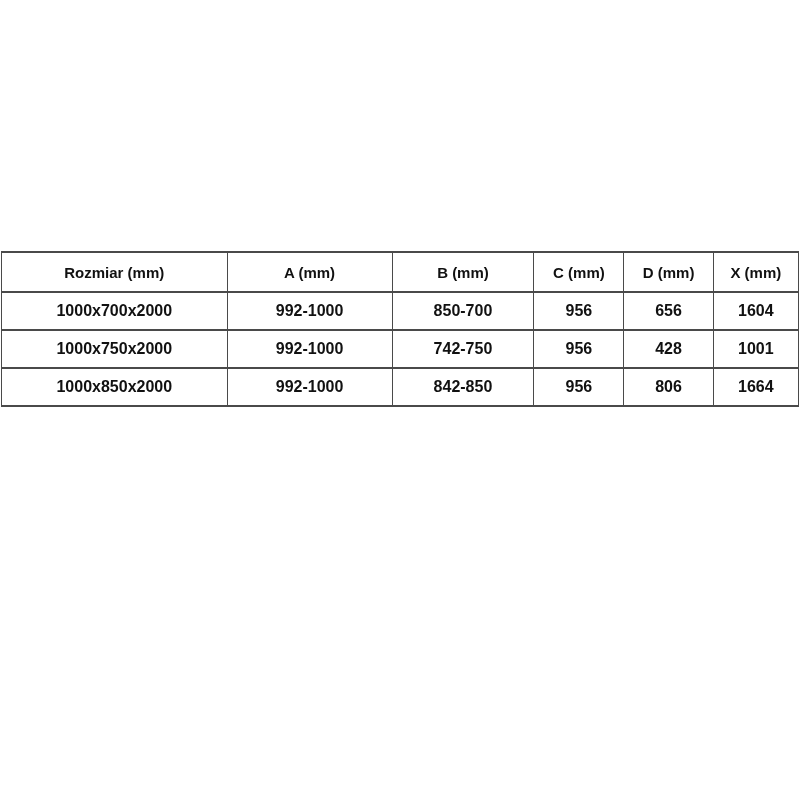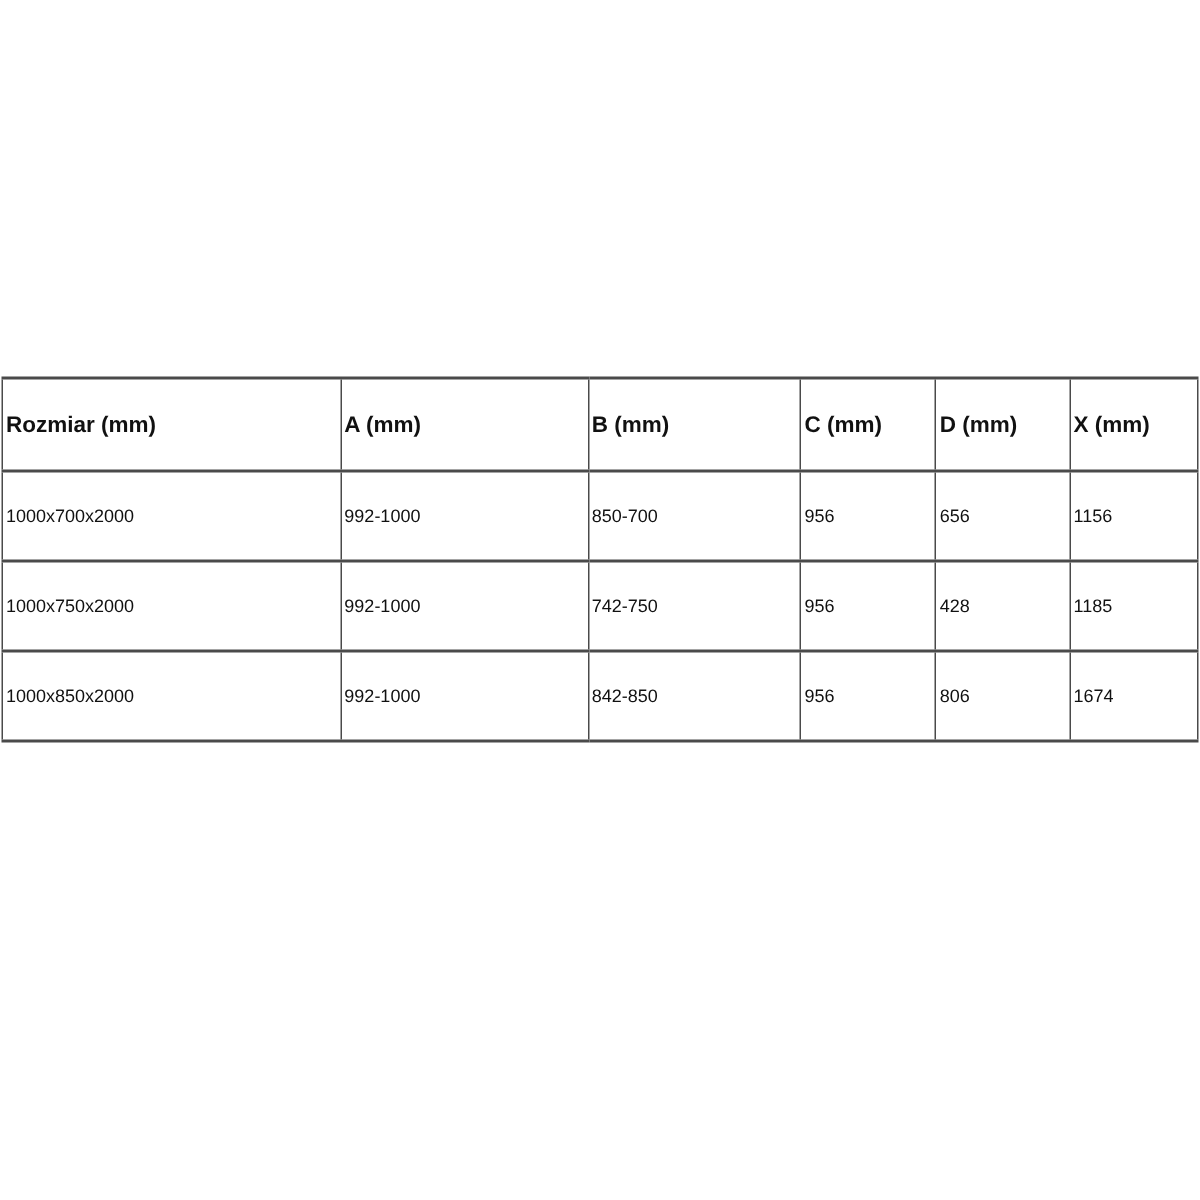--- a/index.html
+++ b/index.html
@@ -22,36 +22,36 @@
     width: 798px;
     border-collapse: collapse;
     table-layout: fixed;
     background: #ffffff;
   }
   .dim-table th, .dim-table td {
     border-left: 1px solid #4a4a4a;
     border-right: 1px solid #4a4a4a;
     border-top: 2px solid #4a4a4a;
     border-bottom: 2px solid #4a4a4a;
-    text-align: left;
+    text-align: center;
     vertical-align: middle;
     color: #111111;
-    padding: 12px 2px;
+    padding: 1px 2px;
     white-space: nowrap;
     overflow: hidden;
   }
   .dim-table th {
     height: 36px;
     font-size: 15px;
     font-weight: bold;
   }
   .dim-table td {
     height: 34px;
-    font-size: 12px;
-    font-weight: normal;
+    font-size: 16px;
+    font-weight: bold;
   }
   col.c-rozmiar { width: 28.3%; }
   col.c-a { width: 20.7%; }
   col.c-b { width: 17.8%; }
   col.c-c { width: 11.3%; }
   col.c-d { width: 11.2%; }
   col.c-x { width: 10.7%; }
 </style>
 </head>
 <body>
@@ -76,33 +76,33 @@
         <th>X (mm)</th>
       </tr>
     </thead>
     <tbody>
       <tr>
         <td>1000x700x2000</td>
         <td>992-1000</td>
         <td>850-700</td>
         <td>956</td>
         <td>656</td>
-        <td>1156</td>
+        <td>1604</td>
       </tr>
       <tr>
         <td>1000x750x2000</td>
         <td>992-1000</td>
         <td>742-750</td>
         <td>956</td>
         <td>428</td>
-        <td>1185</td>
+        <td>1001</td>
       </tr>
       <tr>
         <td>1000x850x2000</td>
         <td>992-1000</td>
         <td>842-850</td>
         <td>956</td>
         <td>806</td>
-        <td>1674</td>
+        <td>1664</td>
       </tr>
     </tbody>
   </table>
 </div>
 
 </body></html>

